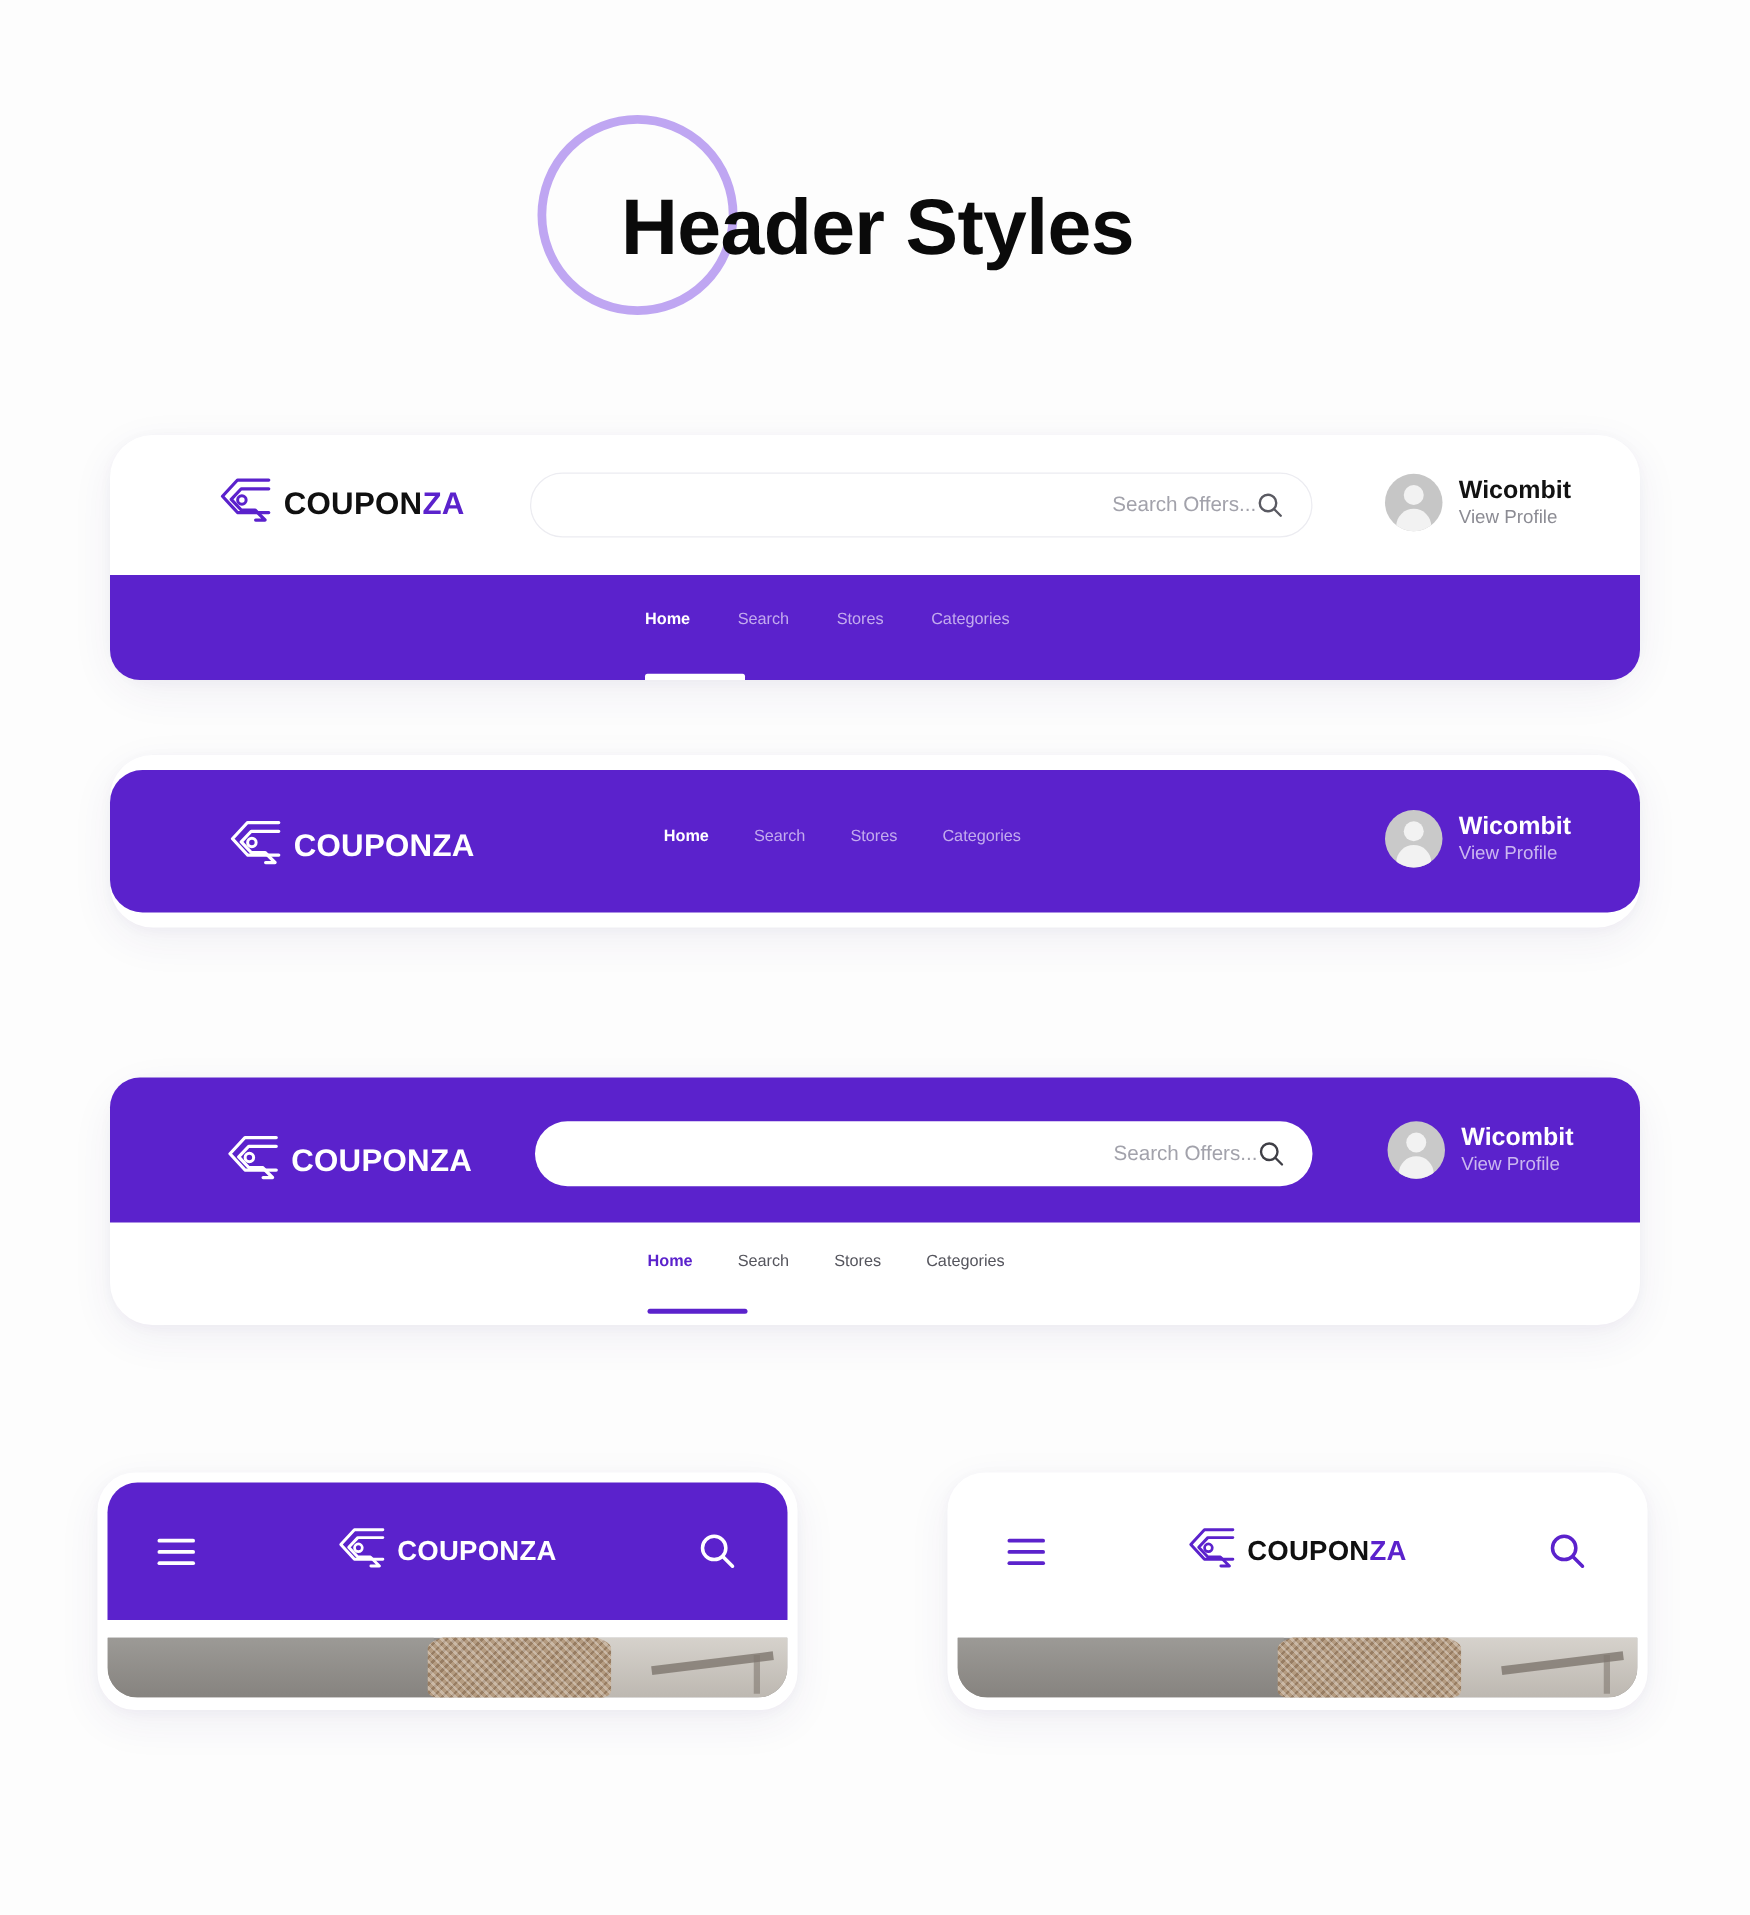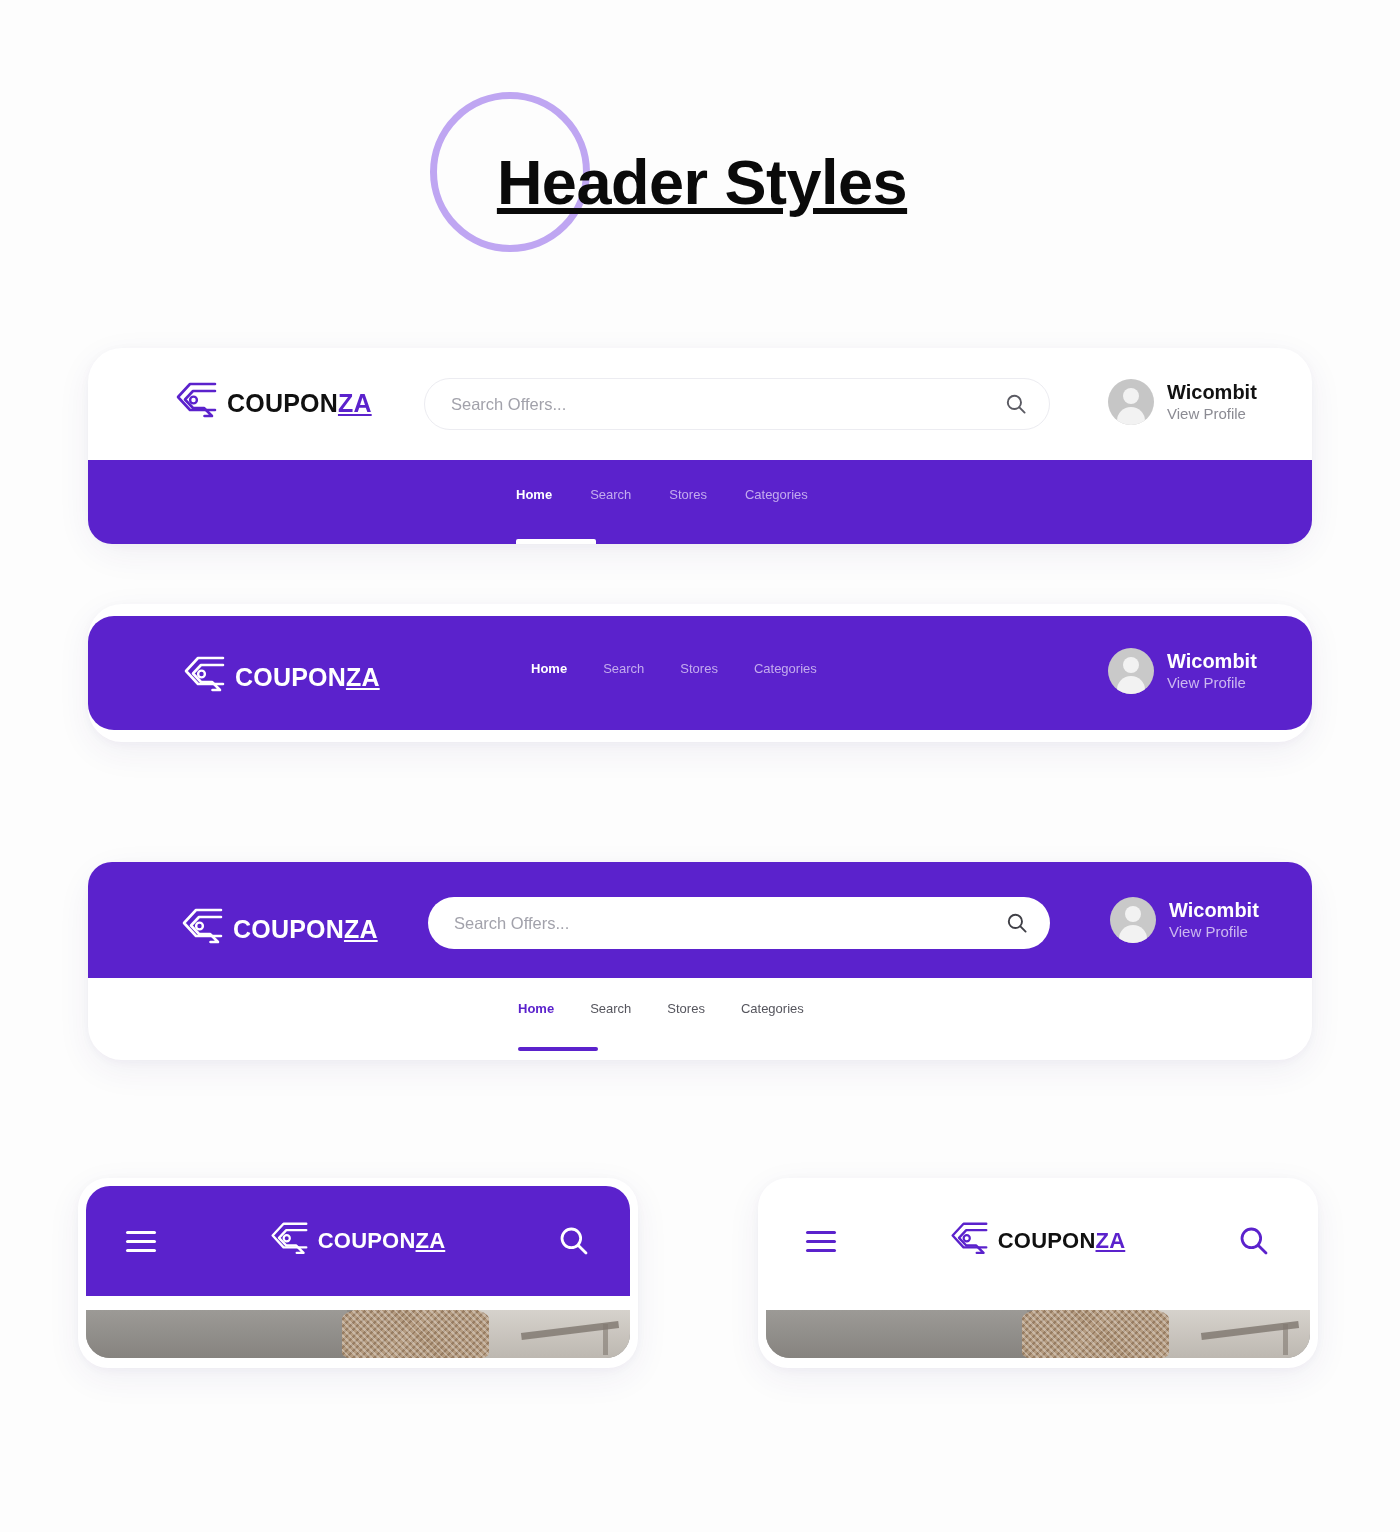--- a/index.html
+++ b/index.html
@@ -37,21 +37,20 @@
     border-radius: 50%;
   }
   .title-text {
     position: relative;
     font-size: 63px;
     font-weight: 700;
     letter-spacing: -0.5px;
     color: #0a0a0a;
     line-height: 1;
     margin-left: 4px;
-    text-decoration: underline;
   }
 
   
   .card {
     position: absolute;
     background: #ffffff;
     border-radius: 34px;
     box-shadow: 0 10px 34px rgba(60, 40, 120, 0.065),
                 0 2px 10px rgba(60, 40, 120, 0.035);
   }
@@ -60,31 +59,32 @@
   .logo { display: flex; align-items: center; gap: 9px; }
   .logo-mark { display: block; flex: none; }
   .logo-word {
     font-size: 25px;
     font-weight: 800;
     letter-spacing: 0.2px;
     line-height: 1;
     white-space: nowrap;
   }
   .logo-word .w-dark { color: #101010; }
-  .logo-word .w-accent { color: #5b22cc; text-decoration: underline; }
+  .logo-word .w-accent { color: #5b22cc; }
   .logo.on-purple .logo-word .w-dark,
   .logo.on-purple .logo-word .w-accent { color: #ffffff; }
 
   
   .search {
     display: flex;
     align-items: center;
     border-radius: 28px;
     padding: 0 22px 0 26px;
     height: 52px;
+    text-align: right;
   }
   .search.outlined {
     border: 1px solid #ececf1;
     background: #ffffff;
   }
   .search.filled {
     background: #ffffff;
     border: none;
   }
   .search-text {

